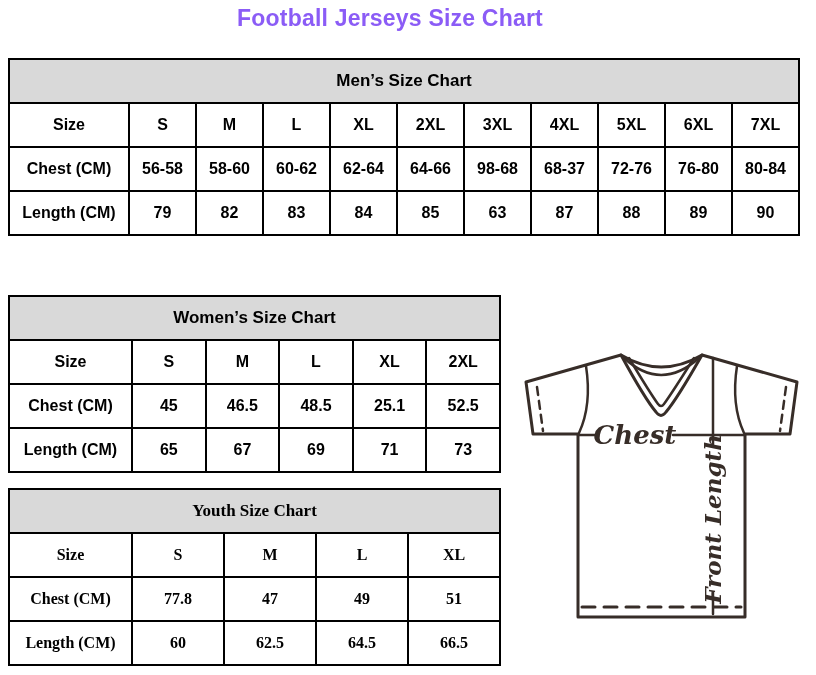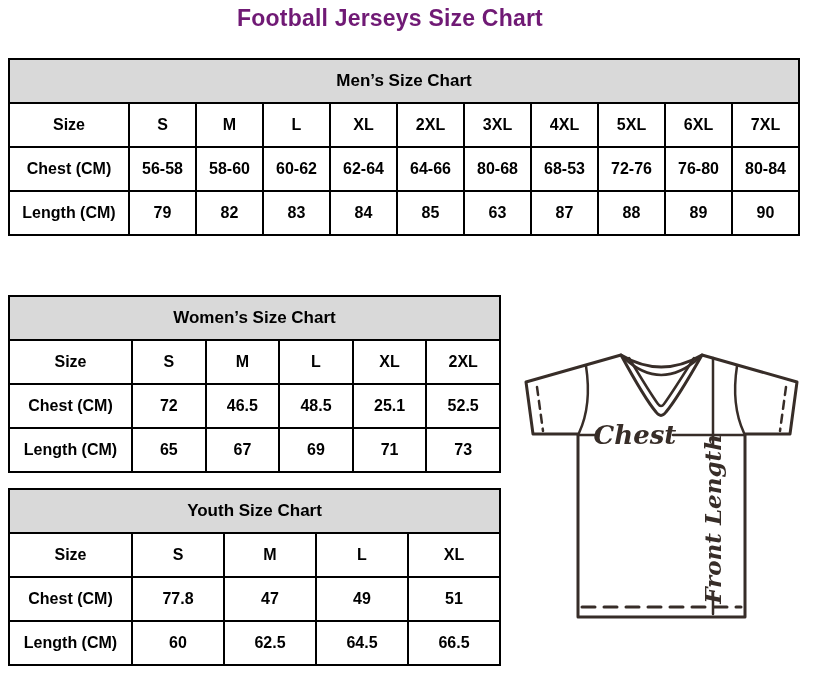--- a/index.html
+++ b/index.html
@@ -2,36 +2,36 @@
 <html><head>
 <meta charset="utf-8">
 <style>
   html,body{margin:0;padding:0;background:#ffffff;}
   .page{
     position:relative;width:816px;height:675px;background:#ffffff;
     font-family:"Liberation Sans", sans-serif;overflow:hidden;
   }
   .title{
     position:absolute;top:5px;left:0;width:780px;text-align:center;
-    font-size:23px;font-weight:bold;color:#701a75;letter-spacing:.2px;
+    font-size:23px;font-weight:bold;color:#8b5cf6;letter-spacing:.2px;
   }
   table.size-table{
     position:absolute;border-collapse:collapse;table-layout:fixed;background:#fff;padding-left:24px;
   }
   table.size-table th,table.size-table td{
     border:2px solid #000;text-align:center;vertical-align:middle;
     font-weight:bold;color:#000;padding:0;overflow:hidden;white-space:nowrap;
   }
   table.size-table th.chart-header{
     background:#d9d9d9;font-size:17px;height:42px;
   }
   table.size-table td{font-size:16px;height:42px;}
   table.mens{left:8px;top:58px;width:792px;}
   table.womens{left:8px;top:295px;width:493px;}
-  table.youth{left:8px;top:488px;width:493px;}
+  table.youth{left:8px;top:488px;width:493px;font-family:Liberation Serif, serif;}
   table.mens col.labelcol{width:120px;}
   table.womens col.labelcol,table.youth col.labelcol{width:123px;}
   .jersey-wrap{position:absolute;left:508px;top:335px;width:300px;height:300px;}
   .jersey-text{
     font-family:"DejaVu Serif", serif;font-style:italic;font-weight:bold;
   }
 </style>
 </head>
 <body>
 
@@ -63,22 +63,22 @@
           <td>6XL</td>
           <td>7XL</td>
         </tr>
         <tr>
           <td>Chest (CM)</td>
           <td>56-58</td>
           <td>58-60</td>
           <td>60-62</td>
           <td>62-64</td>
           <td>64-66</td>
-          <td>80-68</td>
-          <td>68-53</td>
+          <td>98-68</td>
+          <td>68-37</td>
           <td>72-76</td>
           <td>76-80</td>
           <td>80-84</td>
         </tr>
         <tr>
           <td>Length (CM)</td>
           <td>79</td>
           <td>82</td>
           <td>83</td>
           <td>84</td>
@@ -106,21 +106,21 @@
         <tr>
           <td>Size</td>
           <td>S</td>
           <td>M</td>
           <td>L</td>
           <td>XL</td>
           <td>2XL</td>
         </tr>
         <tr>
           <td>Chest (CM)</td>
-          <td>72</td>
+          <td>45</td>
           <td>46.5</td>
           <td>48.5</td>
           <td>25.1</td>
           <td>52.5</td>
         </tr>
         <tr>
           <td>Length (CM)</td>
           <td>65</td>
           <td>67</td>
           <td>69</td>

